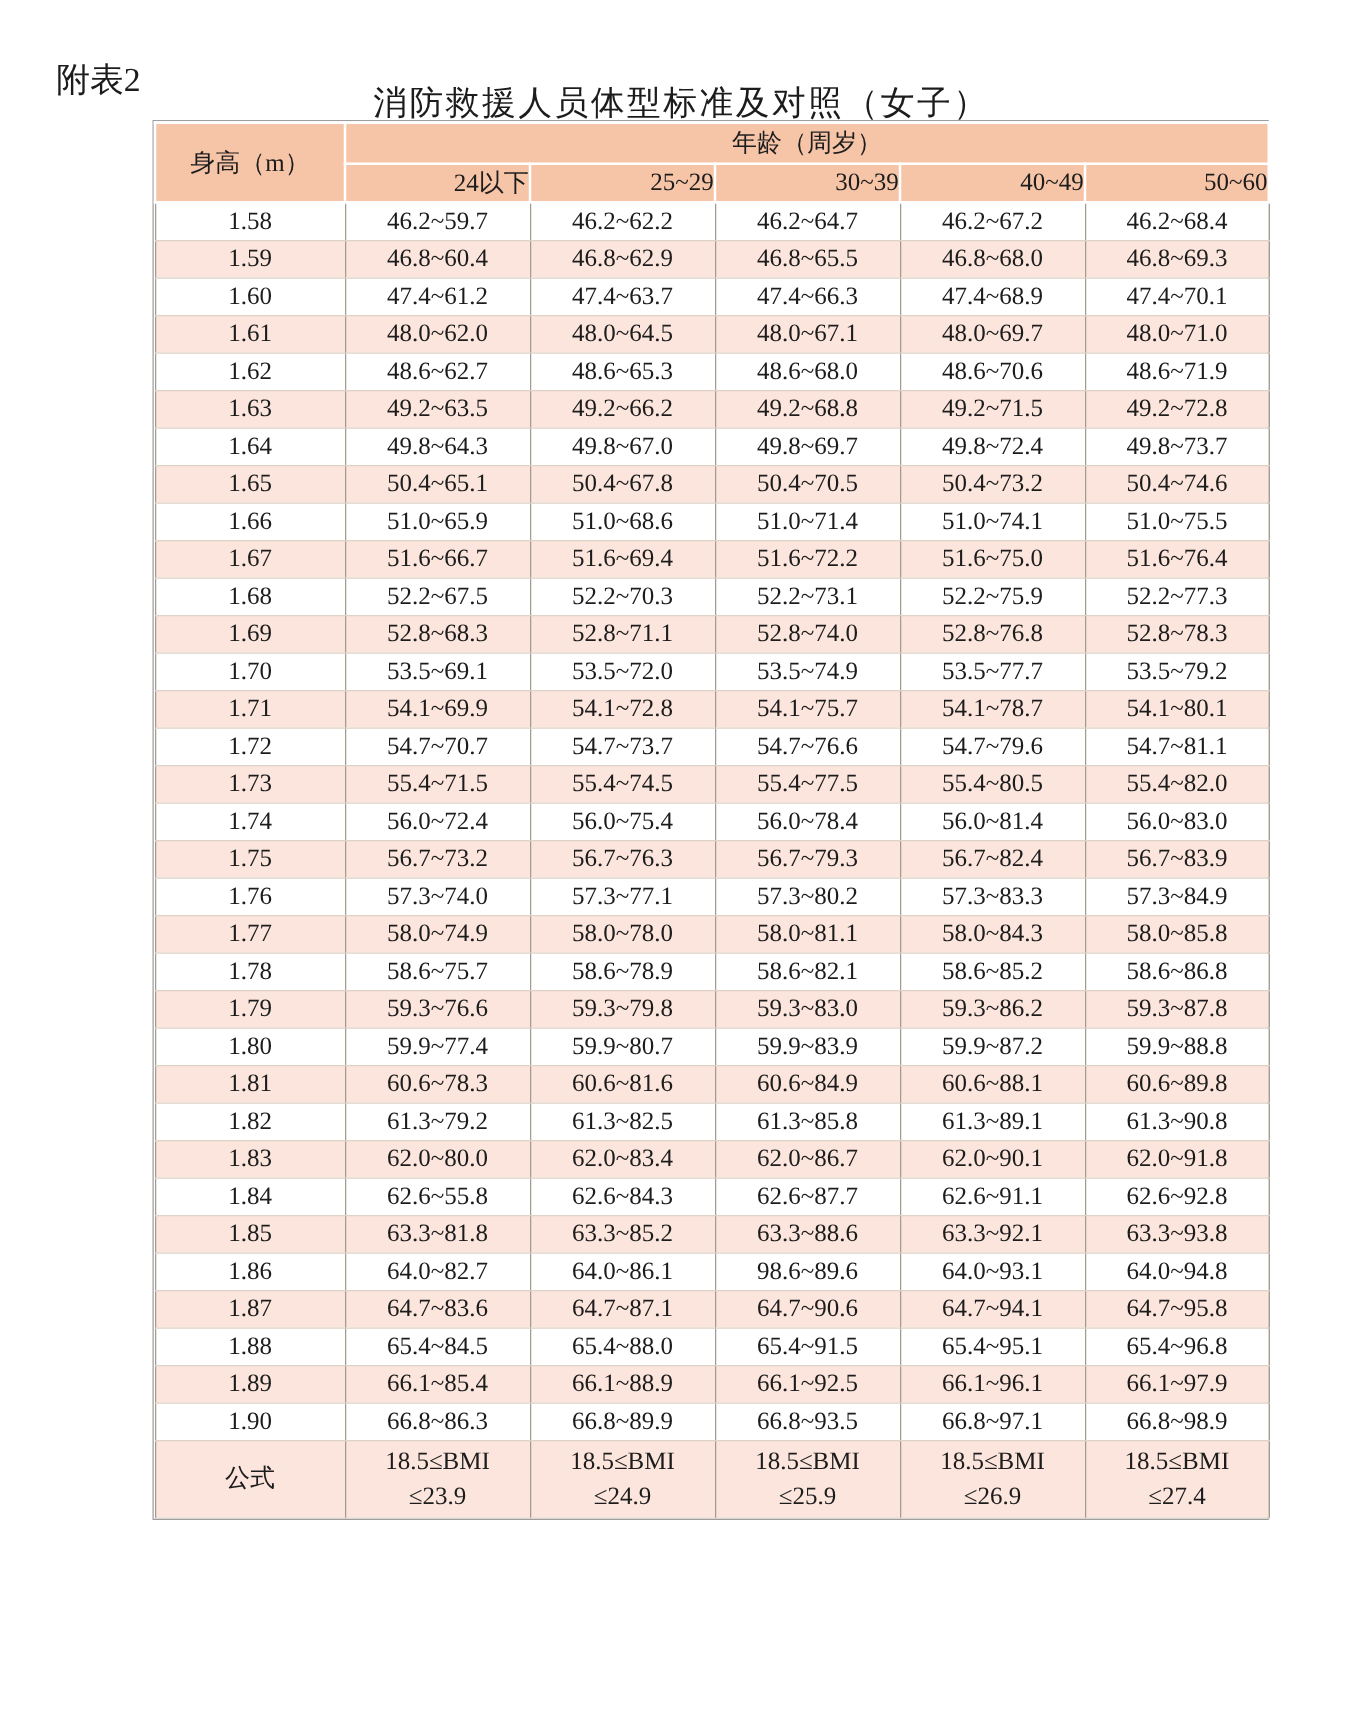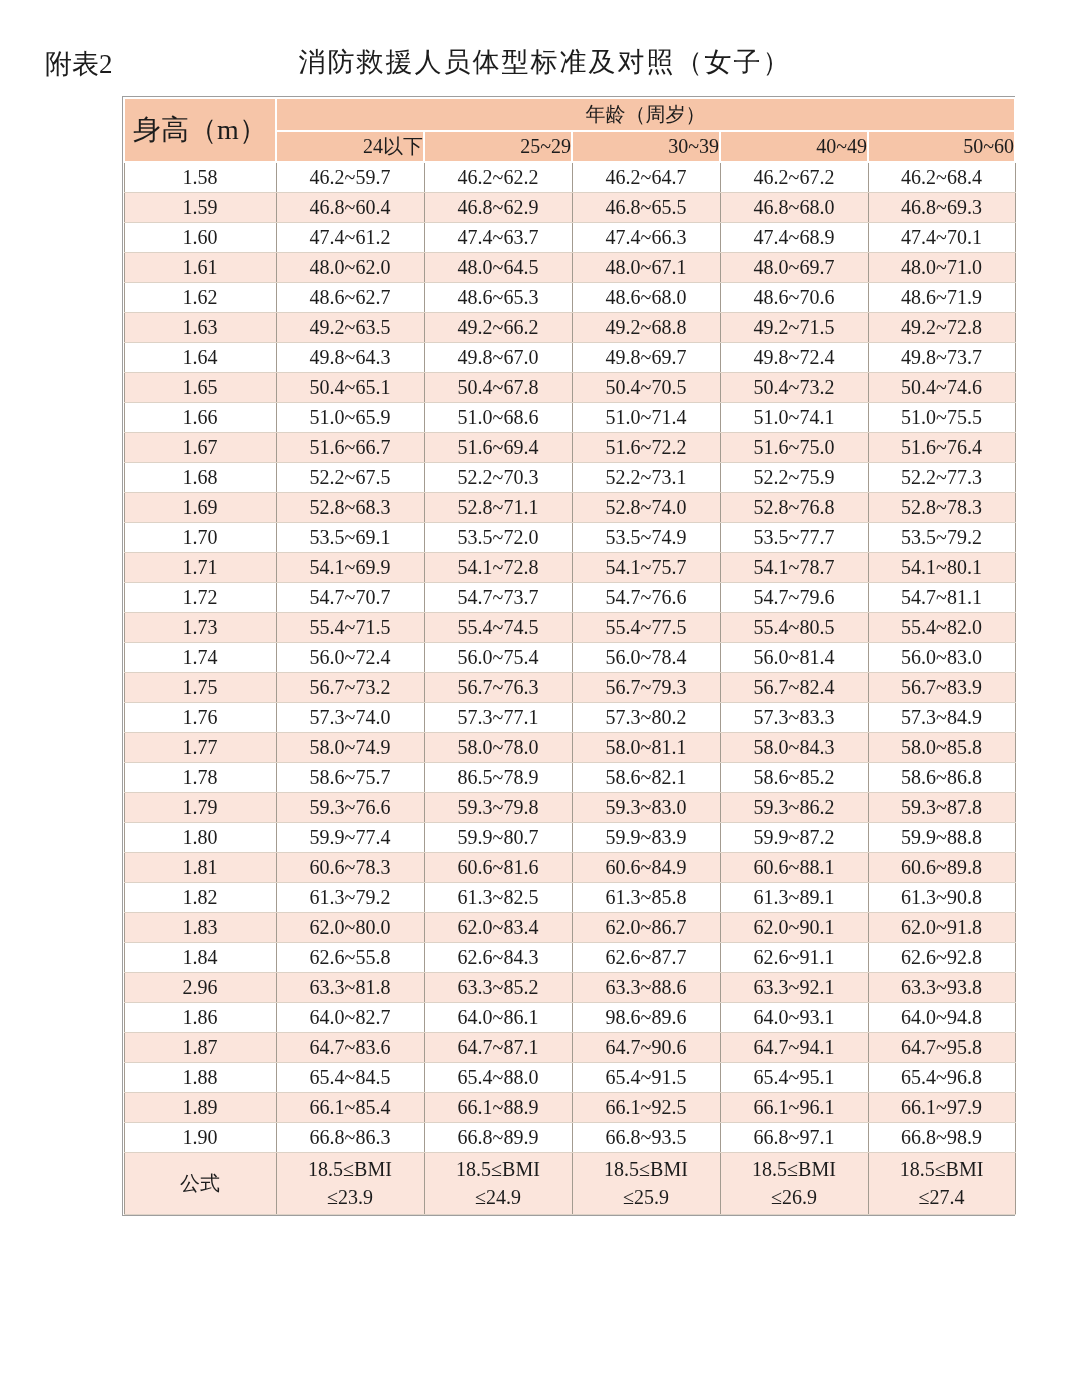--- a/index.html
+++ b/index.html
@@ -6,21 +6,21 @@
   html, body {
     margin: 0; padding: 0;
     width: 1080px; height: 1382px;
     background: #ffffff;
     font-family: "Liberation Serif", "DejaVu Serif", serif;
     color: #1c1c1c;
     overflow: hidden;
   }
   .doc-header {
     position: relative;
-    padding-top: 44px;
+    padding-top: 64px;
     height: 96px;
   }
   .doc-label {
     position: absolute;
     left: 45px; top: 46px;
     font-size: 27px;
   }
   .doc-title {
     display: block;
     text-align: center;
@@ -45,21 +45,21 @@
     font-weight: normal;
     font-size: 20px;
     overflow: hidden;
     white-space: nowrap;
   }
   thead th {
     background: #f6c5a8;
     border: 2px solid #ffffff;
     font-size: 21px;
   }
-  thead th.corner { font-size: 28px; }
+  thead th.corner { font-size: 20px; }
   thead tr.age-groups th { height: 33px; }
   thead tr.age-labels th { height: 31px; text-align: right; }
   tbody td {
     height: 30px;
     background: #ffffff;
     border-left: 1px solid #a39b90;
     border-right: 1px solid #a39b90;
     border-top: 1px solid #ddd2c6;
     border-bottom: 1px solid #ddd2c6;
   }
@@ -266,21 +266,21 @@
             <td>1.77</td>
             <td>58.0~74.9</td>
             <td>58.0~78.0</td>
             <td>58.0~81.1</td>
             <td>58.0~84.3</td>
             <td>58.0~85.8</td>
           </tr>
           <tr>
             <td>1.78</td>
             <td>58.6~75.7</td>
-            <td>86.5~78.9</td>
+            <td>58.6~78.9</td>
             <td>58.6~82.1</td>
             <td>58.6~85.2</td>
             <td>58.6~86.8</td>
           </tr>
           <tr class="alt">
             <td>1.79</td>
             <td>59.3~76.6</td>
             <td>59.3~79.8</td>
             <td>59.3~83.0</td>
             <td>59.3~86.2</td>
@@ -320,21 +320,21 @@
           </tr>
           <tr>
             <td>1.84</td>
             <td>62.6~55.8</td>
             <td>62.6~84.3</td>
             <td>62.6~87.7</td>
             <td>62.6~91.1</td>
             <td>62.6~92.8</td>
           </tr>
           <tr class="alt">
-            <td>2.96</td>
+            <td>1.85</td>
             <td>63.3~81.8</td>
             <td>63.3~85.2</td>
             <td>63.3~88.6</td>
             <td>63.3~92.1</td>
             <td>63.3~93.8</td>
           </tr>
           <tr>
             <td>1.86</td>
             <td>64.0~82.7</td>
             <td>64.0~86.1</td>

